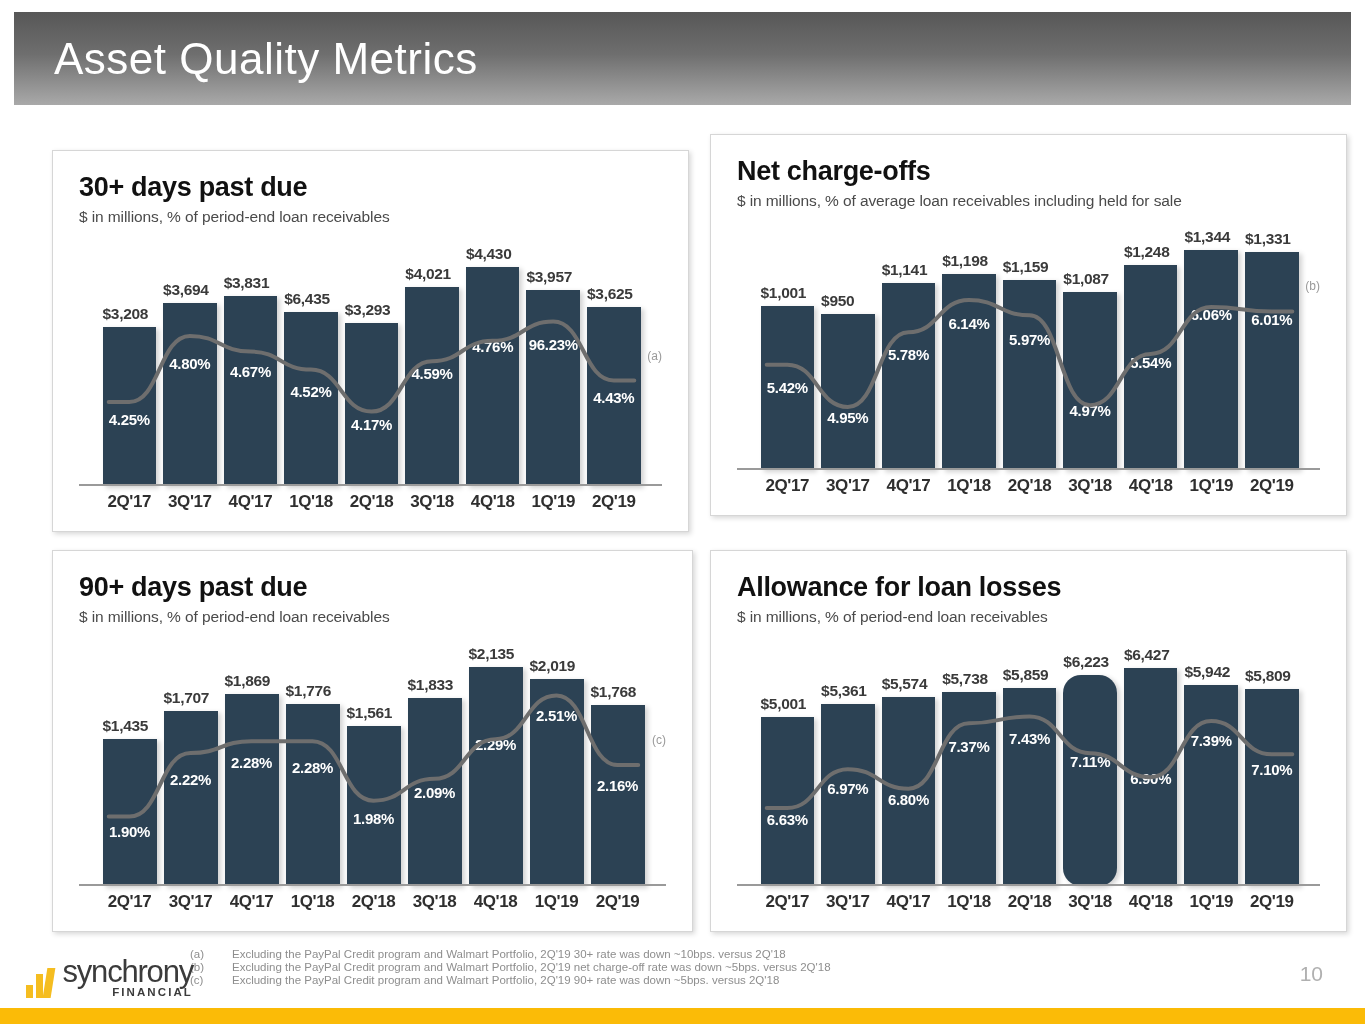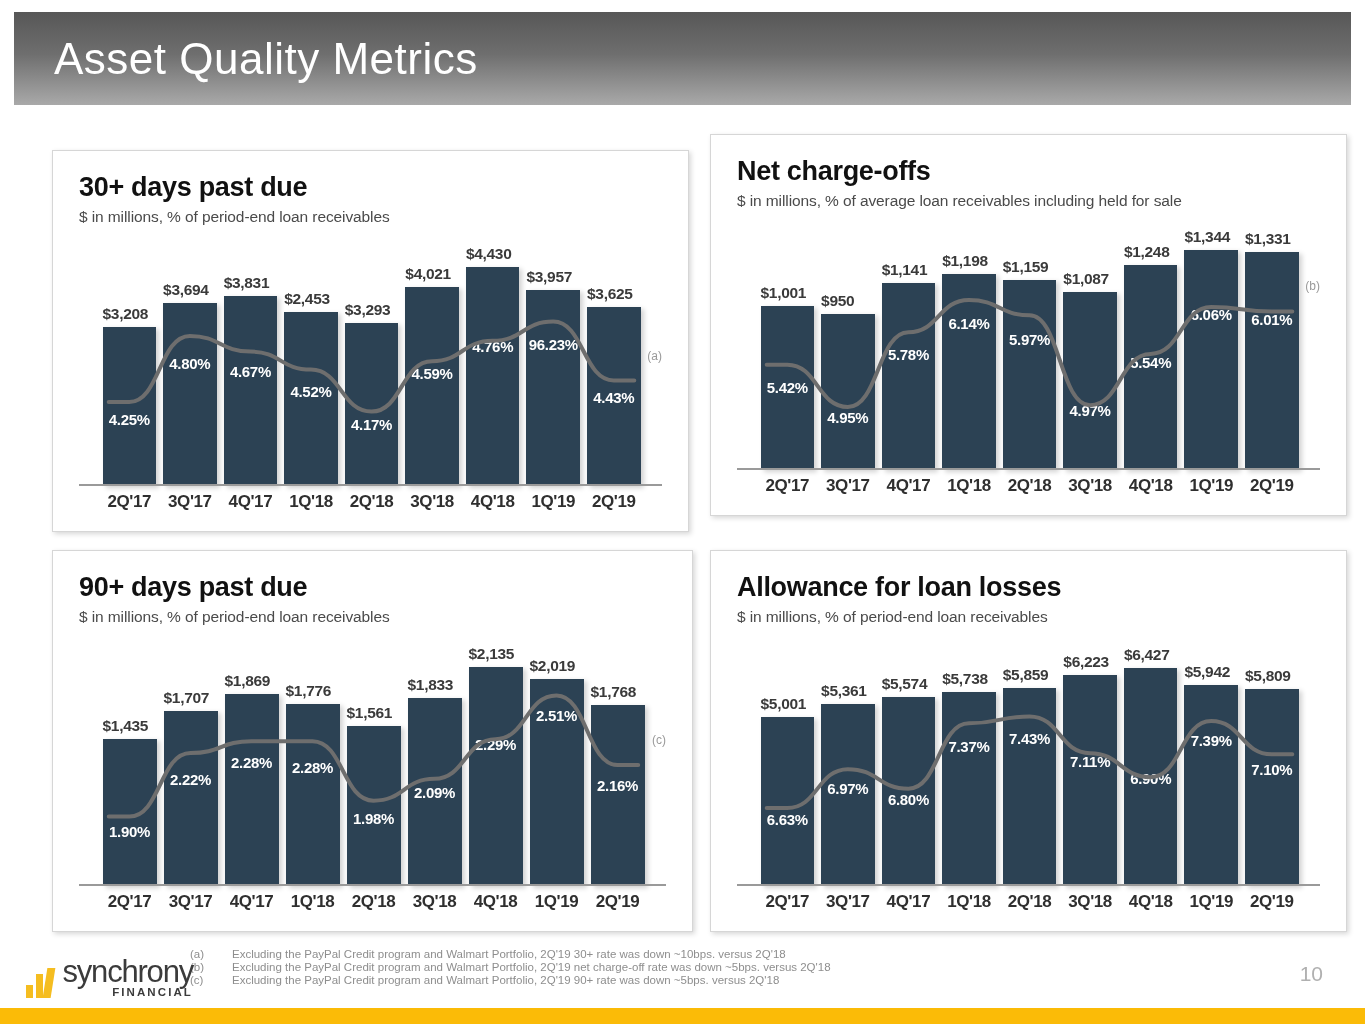--- a/index.html
+++ b/index.html
@@ -245,21 +245,21 @@
             </div>
           </div>
           <div class="bar-slot">
             <div class="bar" style="height: 75.1176%;">
               <div class="bar-value">$3,831</div>
               <div class="bar-pct" style="bottom: calc(53.3333% + 5px);">4.67%</div>
             </div>
           </div>
           <div class="bar-slot">
             <div class="bar" style="height: 69.0392%;">
-              <div class="bar-value">$2,453</div>
+              <div class="bar-value">$6,435</div>
               <div class="bar-pct" style="bottom: calc(46.1905% + 5px);">4.52%</div>
             </div>
           </div>
           <div class="bar-slot">
             <div class="bar" style="height: 64.5686%;">
               <div class="bar-value">$3,293</div>
               <div class="bar-pct" style="bottom: calc(29.5238% + 5px);">4.17%</div>
             </div>
           </div>
           <div class="bar-slot">
@@ -505,21 +505,21 @@
               <div class="bar-pct" style="bottom: calc(64.5455% + 5px);">7.37%</div>
             </div>
           </div>
           <div class="bar-slot">
             <div class="bar" style="height: 78.6443%;">
               <div class="bar-value">$5,859</div>
               <div class="bar-pct" style="bottom: calc(67.2727% + 5px);">7.43%</div>
             </div>
           </div>
           <div class="bar-slot">
-            <div class="bar" style="height: 83.5302%;">
+            <div class="bar" style="height: 83.5302%; border-radius: 18px;">
               <div class="bar-value">$6,223</div>
               <div class="bar-pct" style="bottom: calc(52.7273% + 5px);">7.11%</div>
             </div>
           </div>
           <div class="bar-slot">
             <div class="bar" style="height: 86.2685%;">
               <div class="bar-value">$6,427</div>
               <div class="bar-pct" style="bottom: calc(43.1818% + 5px);">6.90%</div>
             </div>
           </div>

